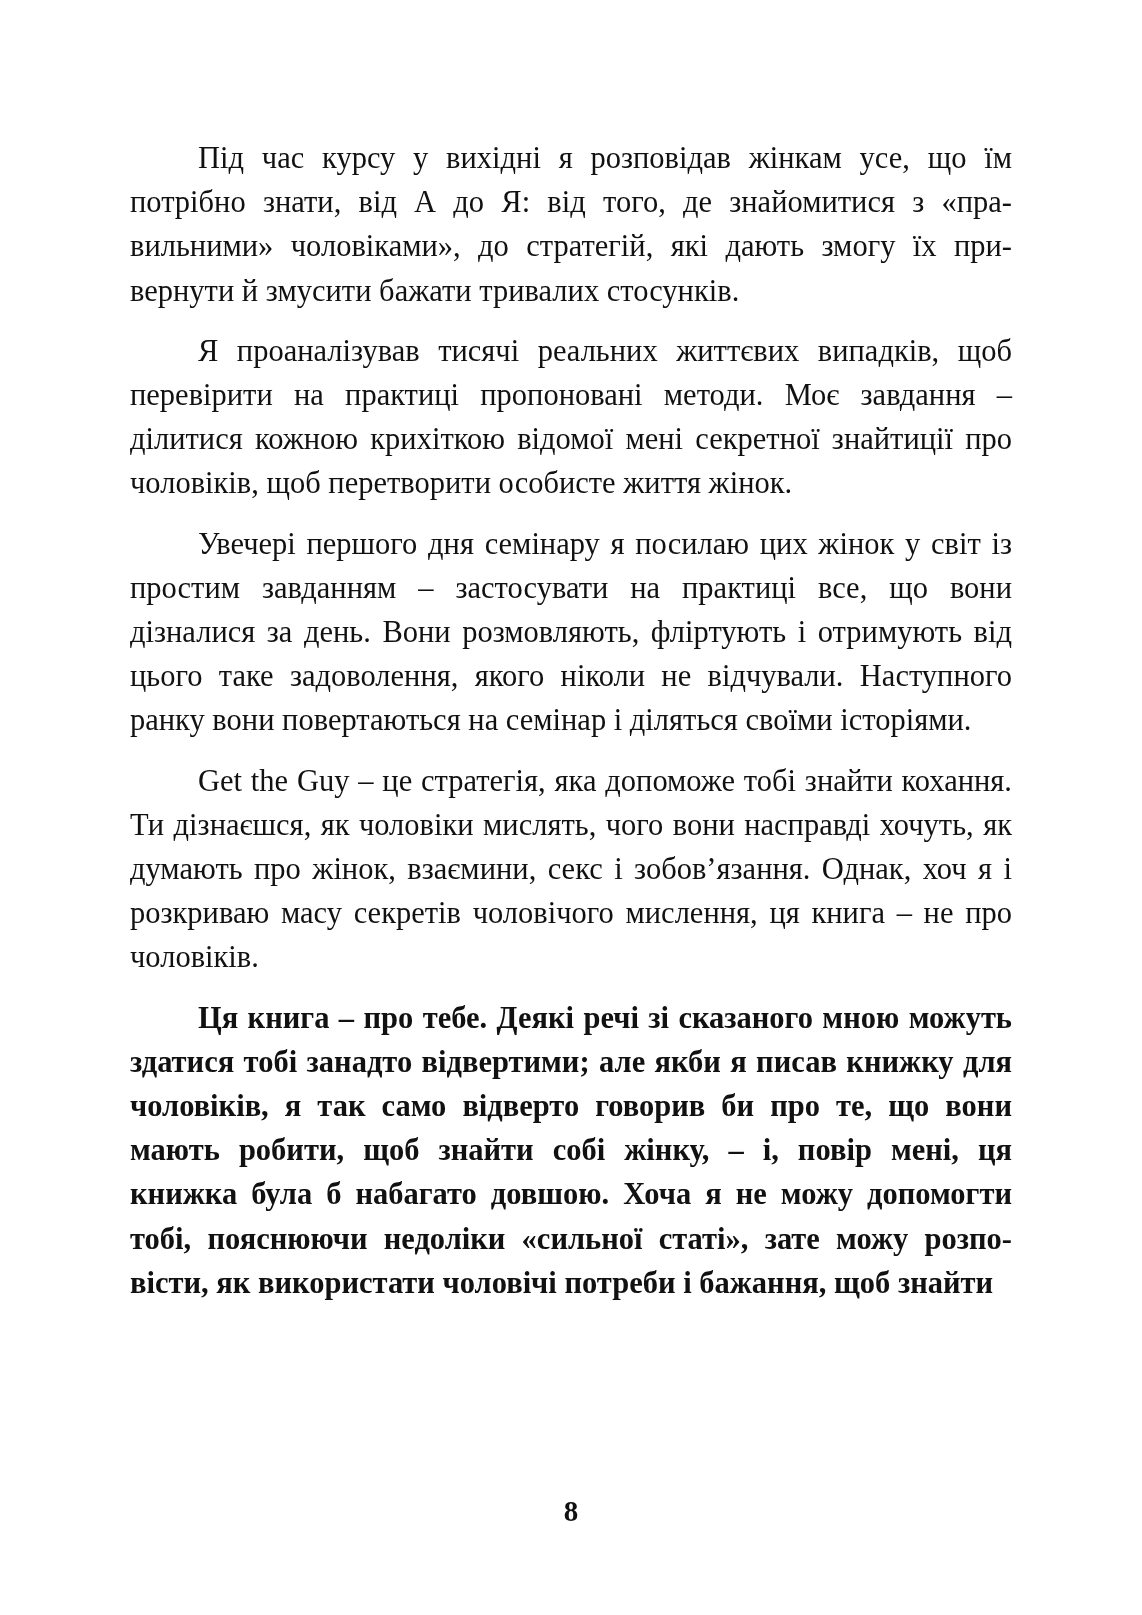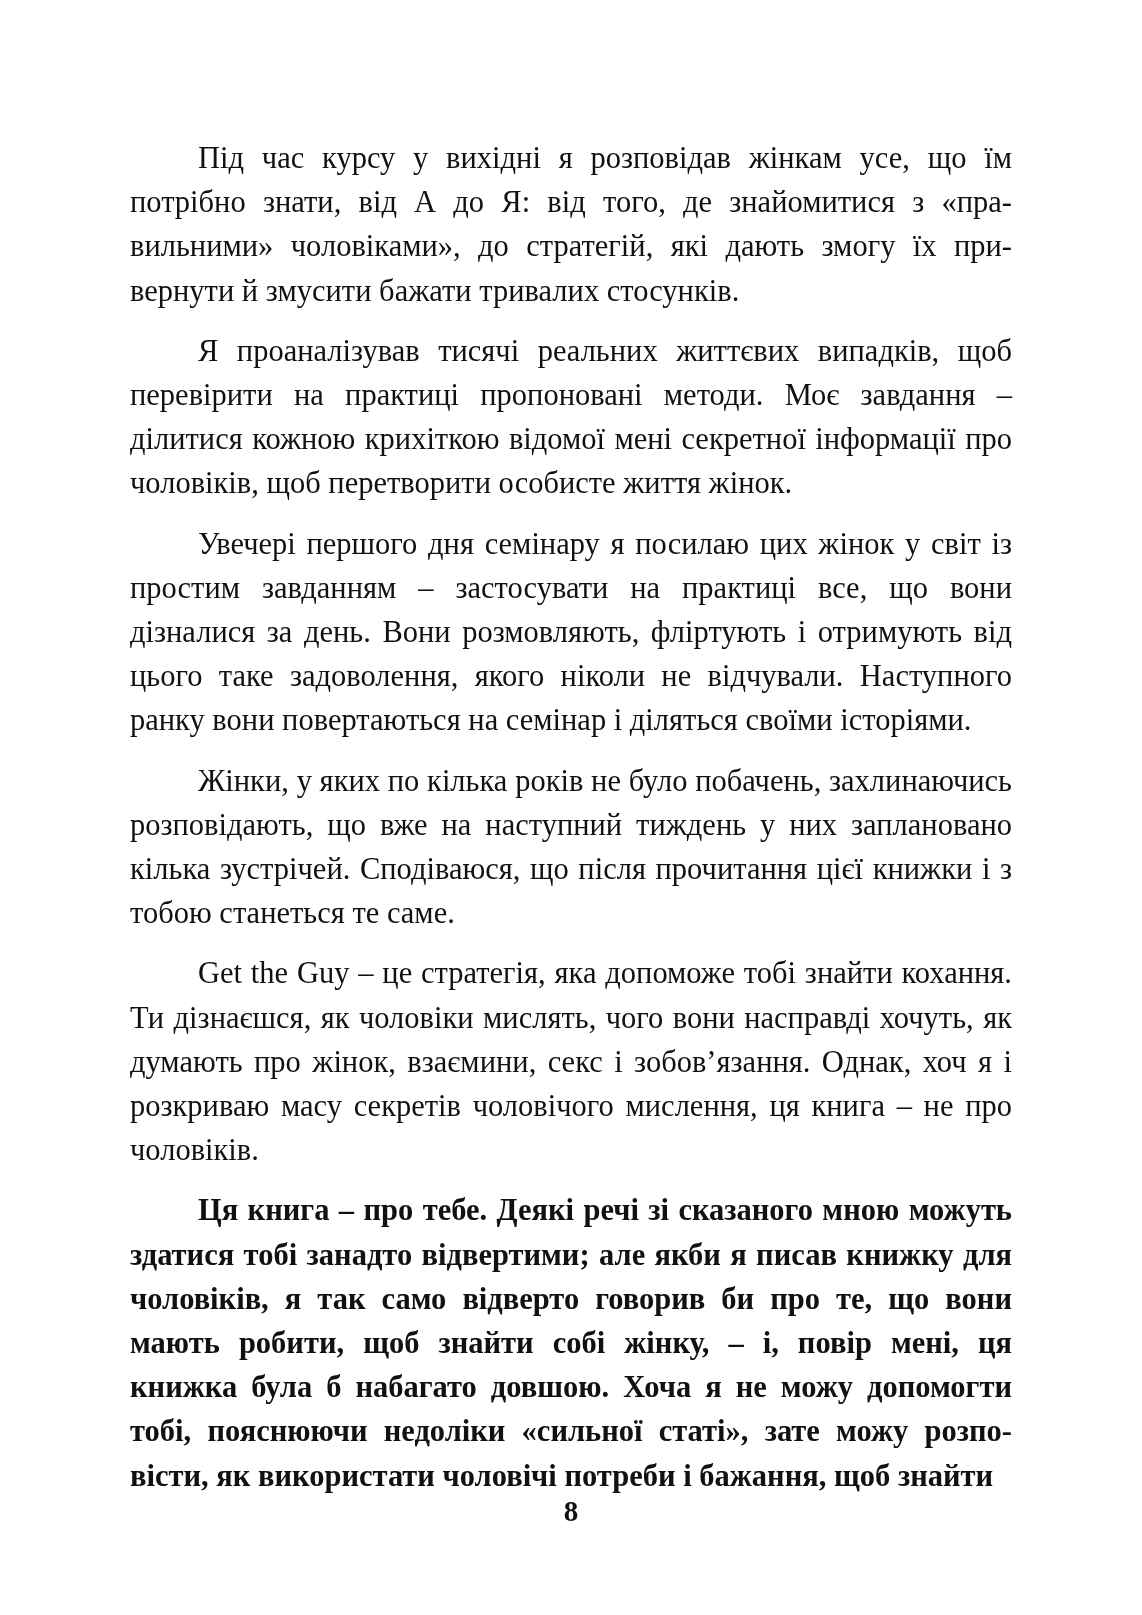--- a/index.html
+++ b/index.html
@@ -60,22 +60,21 @@
     color: #111111;
   }
 </style>
 </head>
 <body>
 
 <div class="page">
 
   <div class="text-block">
     <p class="para">Під час курсу у вихідні я розповідав жінкам усе, що їм потрібно знати, від А до Я: від того, де знайомитися з «пра­вильними» чоловіками», до стратегій, які дають змогу їх при­вернути й змусити бажати тривалих стосунків.</p>
-    <p class="para">Я проаналізував тисячі реальних життєвих випадків, щоб перевірити на практиці пропоновані методи. Моє завдання – ділитися кожною крихіткою відомої мені секретної інформа­ції про чоловіків, щоб перетворити особисте життя жінок.</p>
+    <p class="para">Я проаналізував тисячі реальних життєвих випадків, щоб перевірити на практиці пропоновані методи. Моє завдання – ділитися кожною крихіткою відомої мені секретної знайти­ції про чоловіків, щоб перетворити особисте життя жінок.</p>
     <p class="para">Увечері першого дня семінару я посилаю цих жінок у світ із простим завданням – застосувати на практиці все, що вони дізналися за день. Вони розмовляють, фліртують і отри­мують від цього таке задоволення, якого ніколи не відчували. Наступного ранку вони повертаються на семінар і діляться своїми історіями.</p>
-    <p class="para">Жінки, у яких по кілька років не було побачень, захли­наючись розповідають, що вже на наступний тиждень у них заплановано кілька зустрічей. Сподіваюся, що після прочи­тання цієї книжки і з тобою станеться те саме.</p>
     <p class="para">Get the Guy – це стратегія, яка допоможе тобі знайти кохання. Ти дізнаєшся, як чоловіки мислять, чого вони на­справді хочуть, як думають про жінок, взаємини, секс і зо­бов’язання. Однак, хоч я і розкриваю масу секретів чоловічо­го мислення, ця книга – не про чоловіків.</p>
     <p class="para continued">Ця книга – про тебе. Деякі речі зі сказаного мною мо­жуть здатися тобі занадто відвертими; але якби я писав книж­ку для чоловіків, я так само відверто говорив би про те, що вони мають робити, щоб знайти собі жінку, – і, повір мені, ця книжка була б набагато довшою. Хоча я не можу допомогти тобі, пояснюючи недоліки «сильної статі», зате можу розпо­вісти, як використати чоловічі потреби і бажання, щоб знайти</p>
   </div>
 
   <div class="page-number">8</div>
 
 </div>
 
 </body></html>

